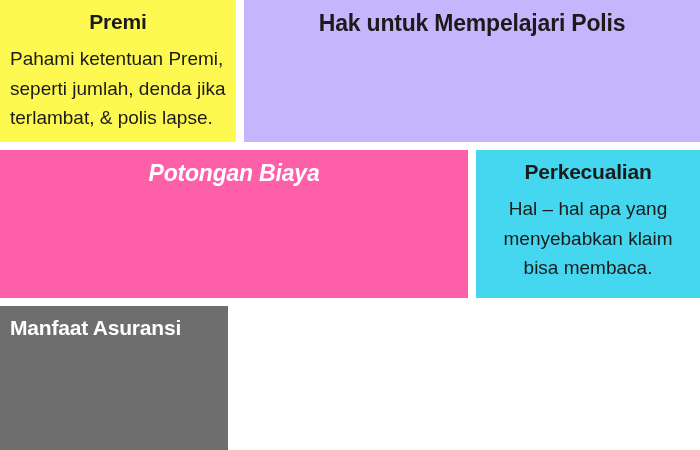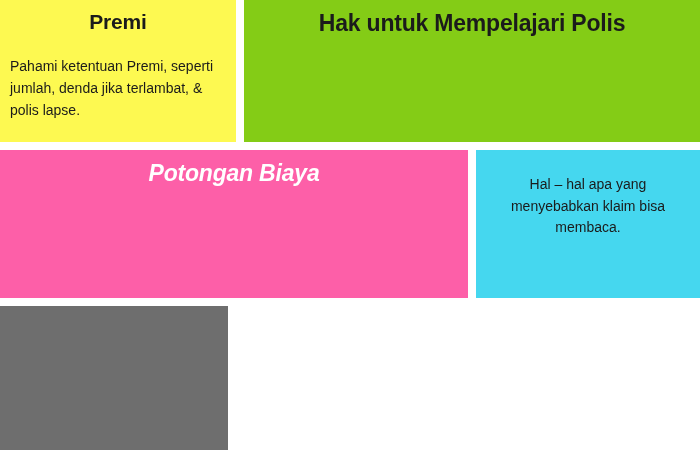--- a/index.html
+++ b/index.html
@@ -42,36 +42,36 @@
   }
   .card-title {
     font-size: 21px;
     font-weight: bold;
     line-height: 1.15;
     text-align: center;
     margin: 2px 0 6px 0;
     letter-spacing: -0.2px;
   }
   .card-body {
-    font-size: 14px;
+    font-size: 19px;
     line-height: 1.55;
     text-align: center;
-    margin: 16px;
+    margin: 4px;
   }
 
   
   .card-premi {
     width: 236px;
     background: #fdf951;
     color: #1b1b1b;
   }
   .card-premi .card-body { text-align: left; width: 100%; }
   .card-hak {
     flex: 1;
-    background: #84cc16;
+    background: #c4b5fd;
     color: #1b1b1b;
   }
 
   
   .card-potongan {
     width: 468px;
     background: #fd5fa8;
     color: #ffffff;
     font-style: italic;
   }
@@ -109,22 +109,24 @@
     <div class="card card-hak">
       <div class="card-title title-lg">Hak untuk Mempelajari Polis</div>
     </div>
   </div>
 
   <div class="row row-2">
     <div class="card card-potongan">
       <div class="card-title title-lg">Potongan Biaya</div>
     </div>
     <div class="card card-perkecualian">
+      <div class="card-title">Perkecualian</div>
       <p class="card-body">Hal – hal apa yang menyebabkan klaim bisa membaca.</p>
     </div>
   </div>
 
   <div class="row row-3">
     <div class="card card-manfaat">
+      <div class="card-title">Manfaat Asuransi</div>
     </div>
   </div>
 
 </div>
 
 </body></html>

